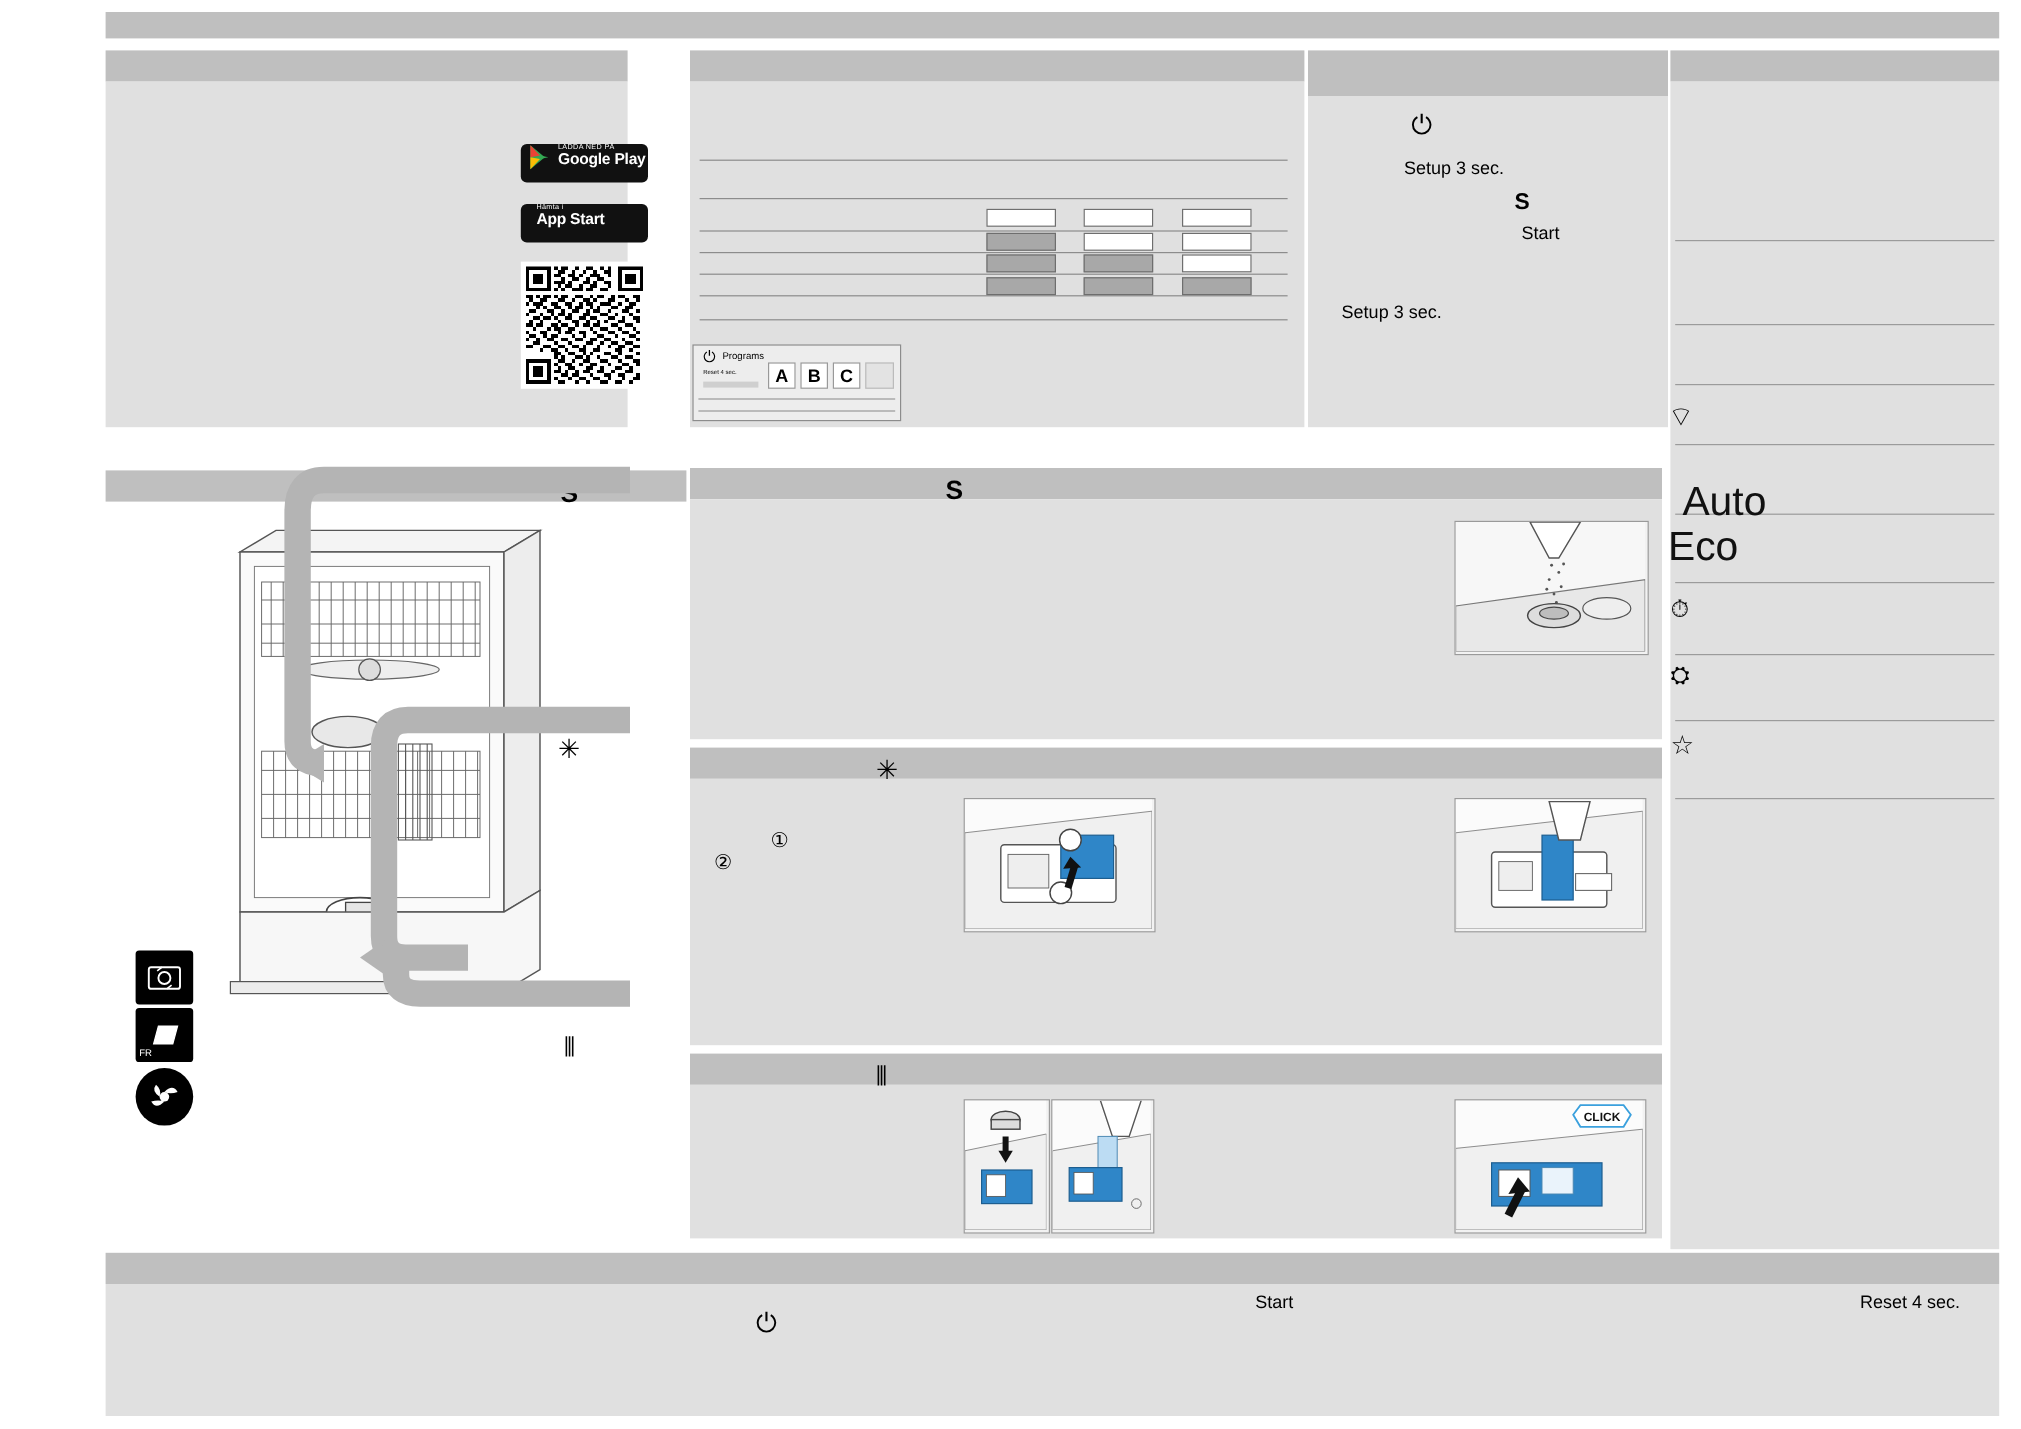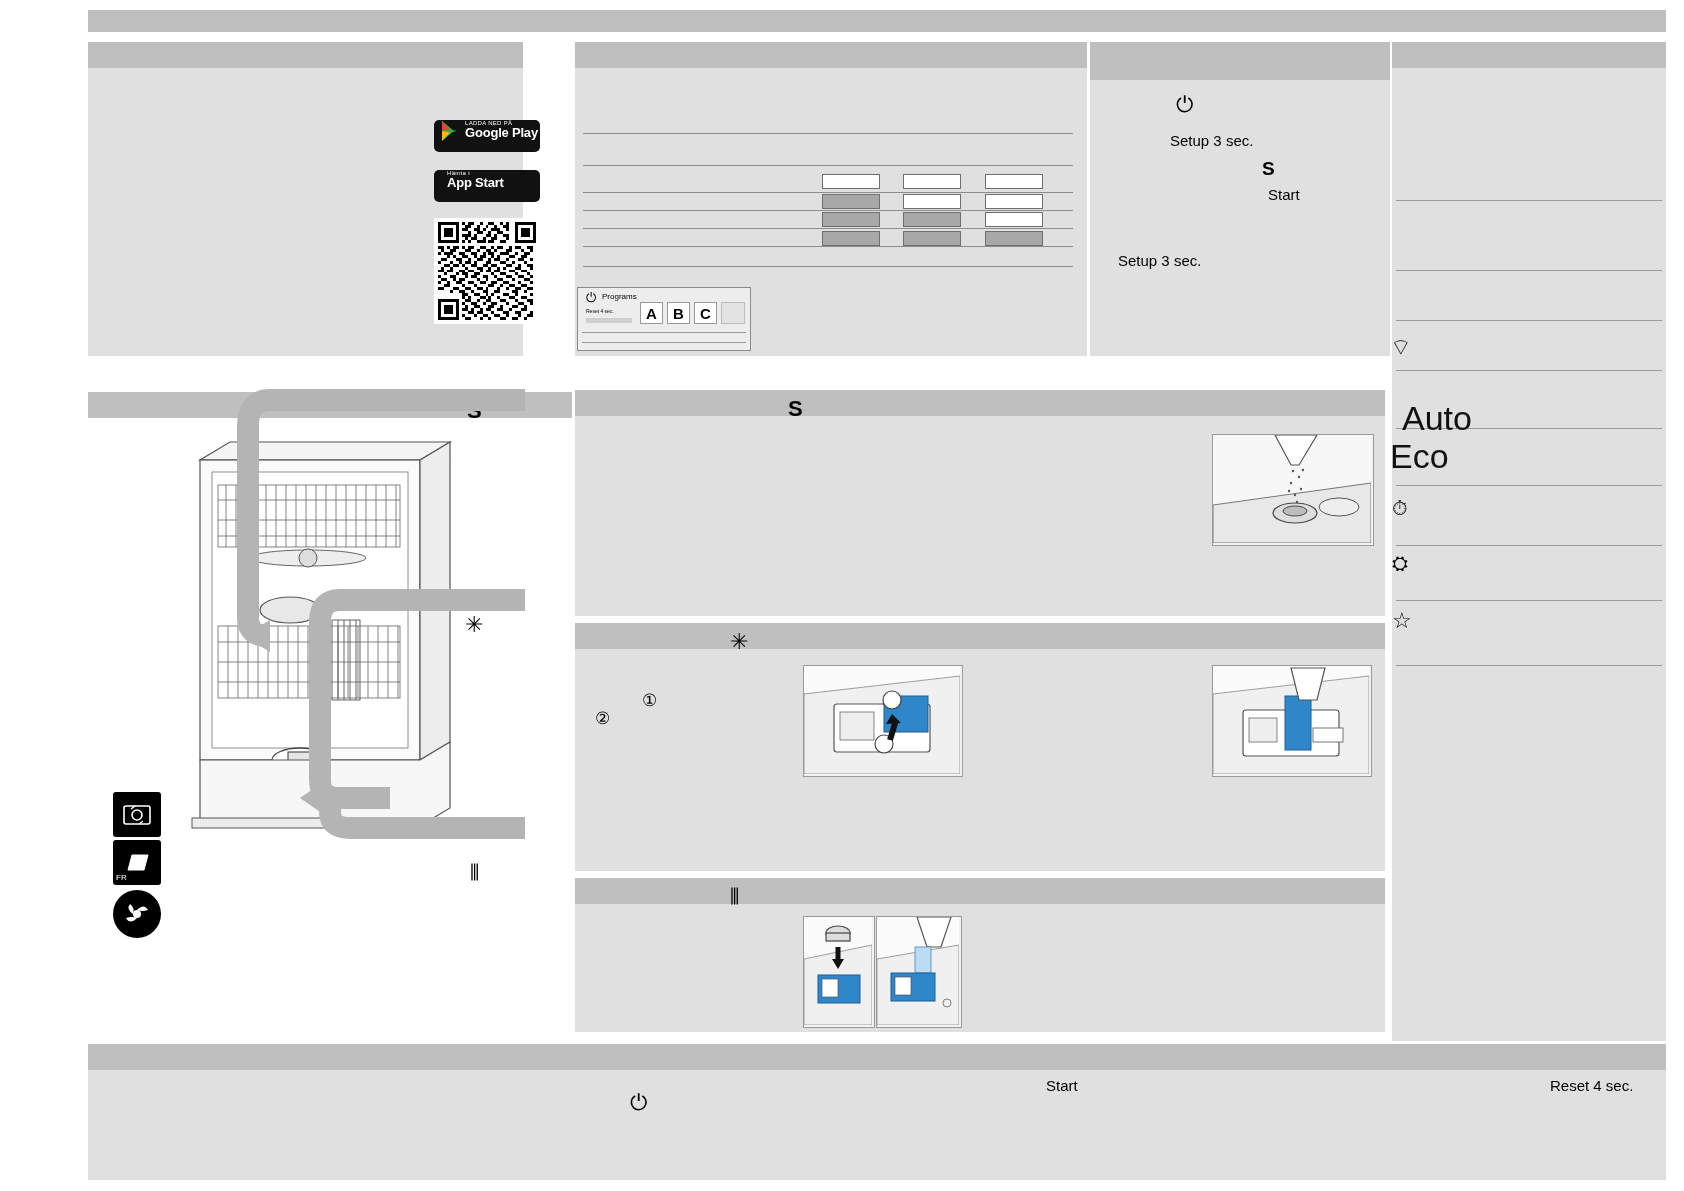--- a/index.html
+++ b/index.html
@@ -677,20 +677,35 @@
       <rect width="82" height="108" fill="#fbfbfb"></rect>
       <polygon points="0,42 82,28 82,108 0,108" fill="#f0f0f0" stroke="#888" stroke-width="0.8"></polygon>
       <polygon points="40,0 74,0 64,30 50,30" fill="#fff" stroke="#555" stroke-width="1.2"></polygon>
       <rect x="38" y="30" width="16" height="26" fill="#bcdcf3" stroke="#4a87b2" stroke-width="0.8"></rect>
       <rect x="14" y="56" width="44" height="28" fill="#2f86c8" stroke="#1d5e90" stroke-width="1"></rect>
       <rect x="18" y="60" width="16" height="18" fill="#fff" stroke="#555" stroke-width="0.7"></rect>
       <circle cx="70" cy="86" r="4" fill="none" stroke="#666" stroke-width="0.8"></circle>
     </svg>
   </div>
 
+  <div class="imgbox" style="left:1212px;top:916px;width:158px;height:110px;">
+    <svg width="156" height="108" viewBox="0 0 156 108">
+      <rect width="156" height="108" fill="#fbfbfb"></rect>
+      <polygon points="0,40 156,24 156,108 0,108" fill="#f0f0f0" stroke="#888" stroke-width="0.8"></polygon>
+      <rect x="30" y="52" width="92" height="36" fill="#2f86c8" stroke="#1d5e90" stroke-width="1"></rect>
+      <rect x="36" y="58" width="26" height="22" fill="#fff" stroke="#555" stroke-width="0.8"></rect>
+      <rect x="72" y="56" width="26" height="22" fill="#eaf3fb" stroke="#4a87b2" stroke-width="0.8"></rect>
+      <path d="M44 96 L56 72" stroke="#111" stroke-width="7" fill="none"></path>
+      <polygon points="52,64 44,78 62,76" fill="#111"></polygon>
+      <g>
+        <polygon points="104,4 140,4 146,12 140,22 104,22 98,12" fill="#fff" stroke="#3aa0dd" stroke-width="1.5"></polygon>
+        <text x="122" y="17" font-family="Liberation Sans" font-size="10" font-weight="bold" text-anchor="middle" fill="#111">CLICK</text>
+      </g>
+    </svg>
+  </div>
 
   <div class="hdr" style="left:88px;top:1044px;width:1578px;height:26px;"></div>
   <div class="panel" style="left:88px;top:1070px;width:1578px;height:110px;"></div>
   <span class="sym" style="left:630px;top:1090px;">⏻</span>
   <span class="txt" style="left:1046px;top:1077px;">Start</span>
   <span class="txt" style="left:1550px;top:1077px;">Reset 4 sec.</span>
 
 </div>
 
 </body></html>

